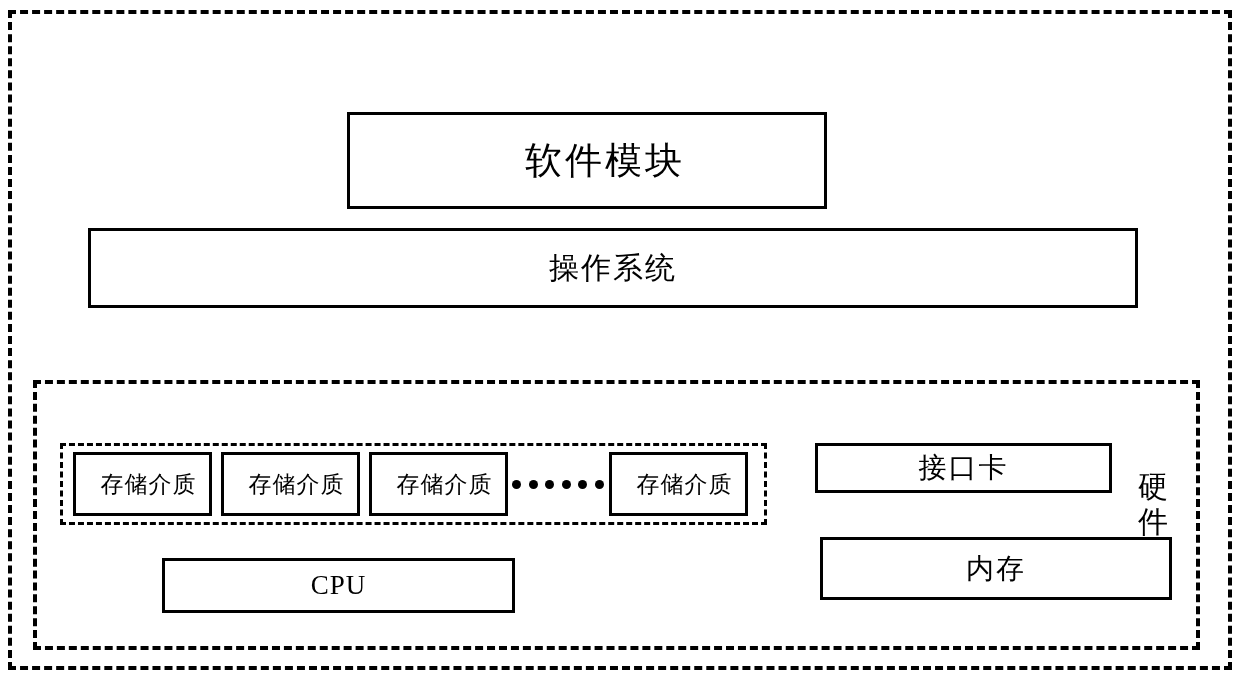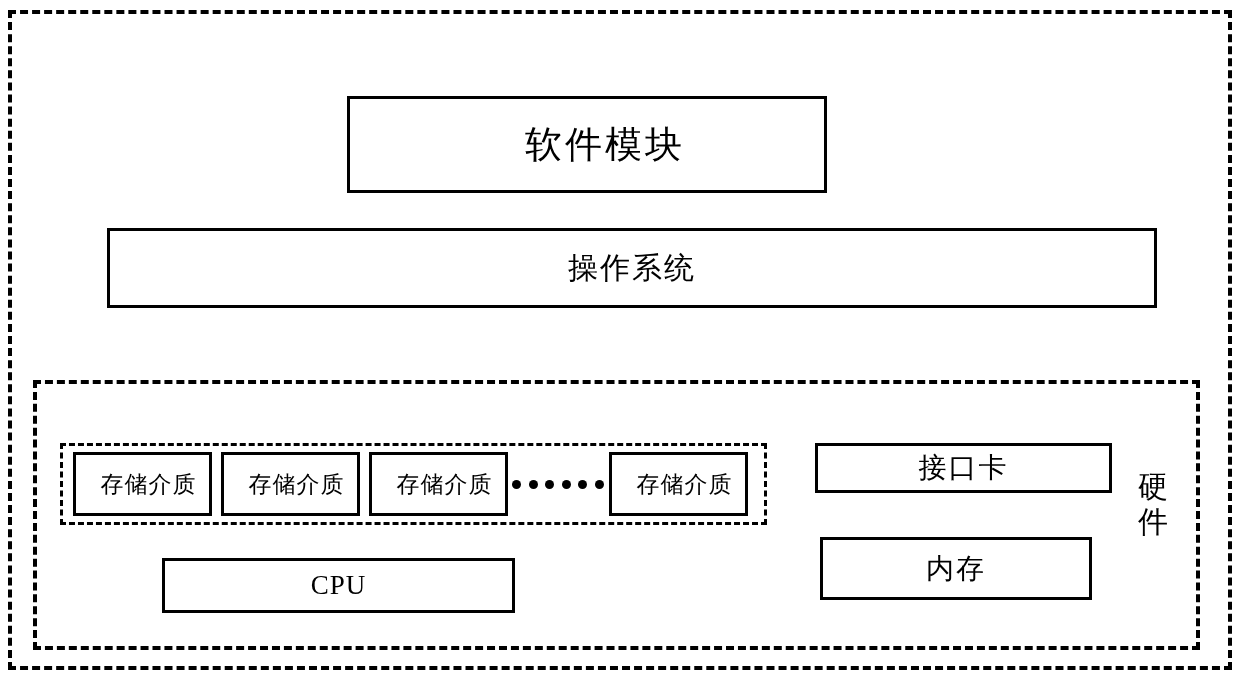--- a/index.html
+++ b/index.html
@@ -47,36 +47,35 @@
   
   #outer-frame {
     left: 8px;
     top: 10px;
     width: 1224px;
     height: 660px;
   }
 
   #software-module {
     left: 347px;
-    top: 96px;
+    top: 112px;
     width: 480px;
     height: 97px;
     font-size: 37px;
     letter-spacing: 3px;
     padding-left: 36px;
   }
 
   #operating-system {
     left: 88px;
     top: 228px;
     width: 1050px;
     height: 80px;
     font-size: 30px;
     letter-spacing: 2px;
-    margin-left: 19px;
   }
 
   #hardware-frame {
     left: 33px;
     top: 380px;
     width: 1167px;
     height: 270px;
   }
 
   #storage-group {
@@ -130,21 +129,21 @@
     top: 443px;
     width: 297px;
     height: 50px;
     font-size: 28px;
     letter-spacing: 2px;
   }
 
   #memory-box {
     left: 820px;
     top: 537px;
-    width: 272px;
+    width: 352px;
     height: 63px;
     font-size: 28px;
     letter-spacing: 2px;
   }
 
   #hardware-label {
     position: absolute;
     left: 1131px;
     top: 470px;
     width: 44px;

